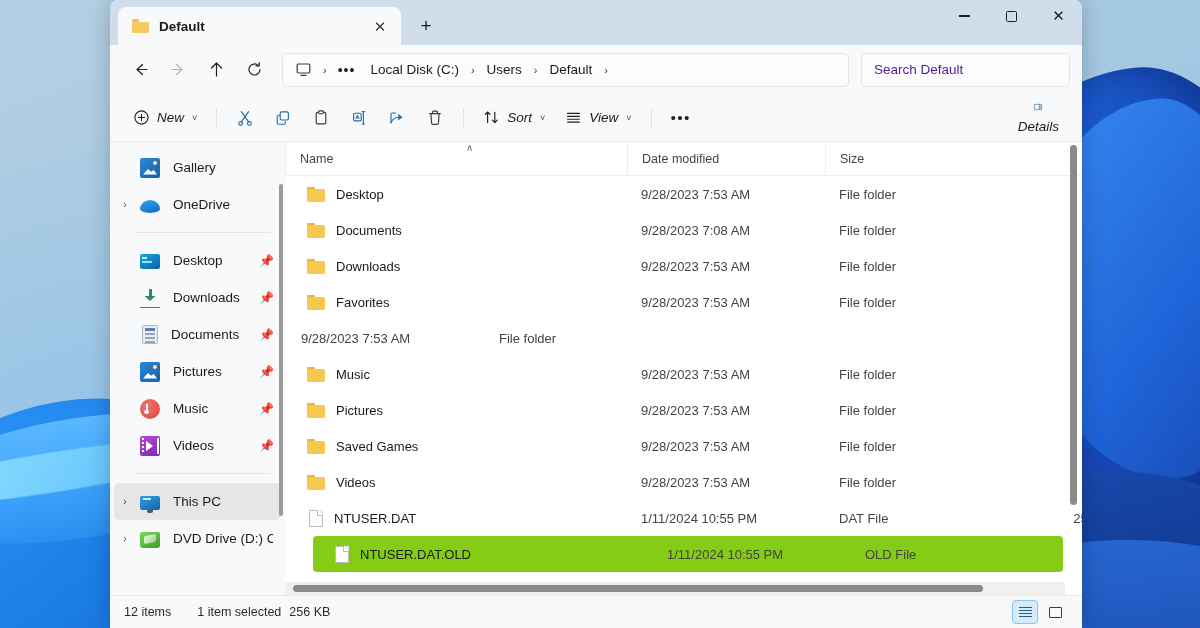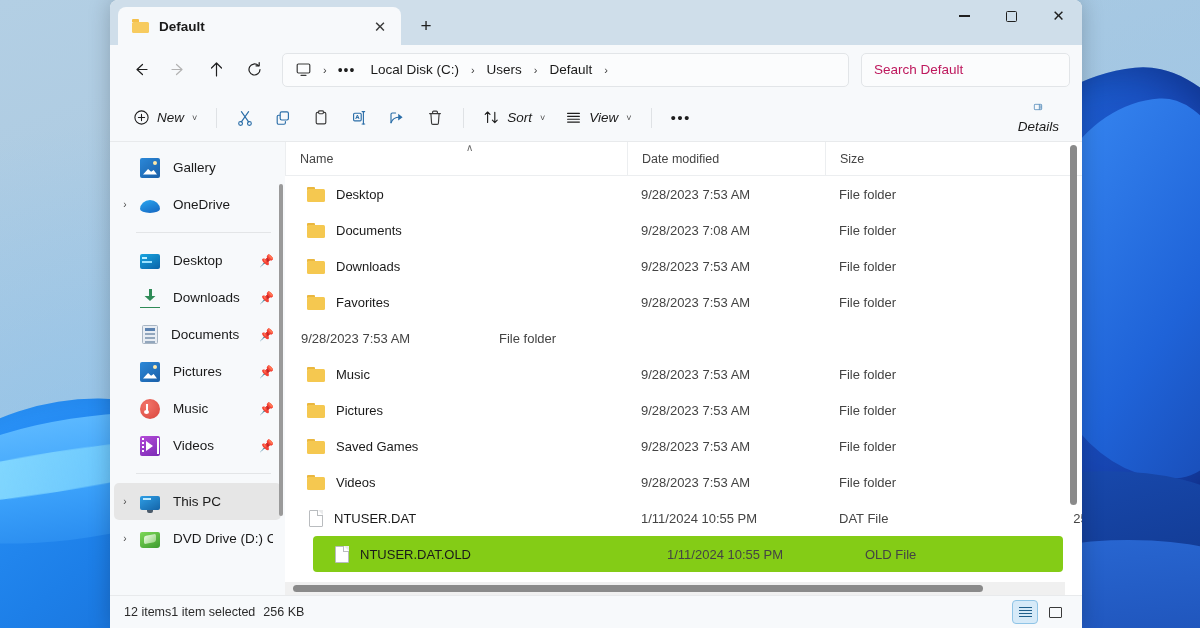--- a/index.html
+++ b/index.html
@@ -157,21 +157,21 @@
     white-space: nowrap;
   }
   .crumb-sep { color: #3a3a3a; font-size: 11px; padding: 0 3px; }
   .crumb-ico { padding: 0 6px 0 4px; display: flex; align-items: center; }
   .crumb-dots { font-size: 14px; color: #1f1f1f; letter-spacing: 1px; padding: 0 6px; }
   .searchbox {
     width: 209px; height: 34px; margin-left: 10px; flex: none;
     background: #fbfcfd; border: 1px solid #e2e5e8; border-radius: 5px;
     display: flex; align-items: center; padding: 0 12px;
   }
-  .searchbox span { font-size: 13.5px; color: #be185d; }
+  .searchbox span { font-size: 13.5px; color: #4c1d95; }
 
   
   .cmdbar {
     height: 48px; background: #f7f9fb; flex: none;
     display: flex; align-items: center; padding: 0 14px; gap: 2px;
     border-bottom: 1px solid #e8eaec;
     font-style: italic;
   }
   .cmd {
     height: 32px; border-radius: 5px; padding: 0 9px;
@@ -355,21 +355,21 @@
   }
   .hscroll-thumb {
     position: absolute; left: 8px; top: 3px; width: 690px; height: 7px;
     background: #8a8a8a; border-radius: 4px;
   }
 
   
   .statusbar {
     height: 33px; flex: none; background: #f7f9fb;
     border-top: 1px solid #e8eaec;
-    display: flex; align-items: center; padding: 0 14px; 
+    display: flex; align-items: center; padding: 0 14px; gap: 26px;
   }
   .status-txt { font-size: 12.5px; color: #2b2b2b; }
   .status-txt.grp { display: flex; gap: 8px; }
   .viewtoggles { margin-left: auto; display: flex; gap: 4px; align-items: center; }
   .vt {
     width: 26px; height: 24px; border-radius: 4px;
     display: flex; align-items: center; justify-content: center;
     border: 1px solid transparent;
   }
   .vt.active { background: #d6eaf8; border-color: #8fc4e6; }

